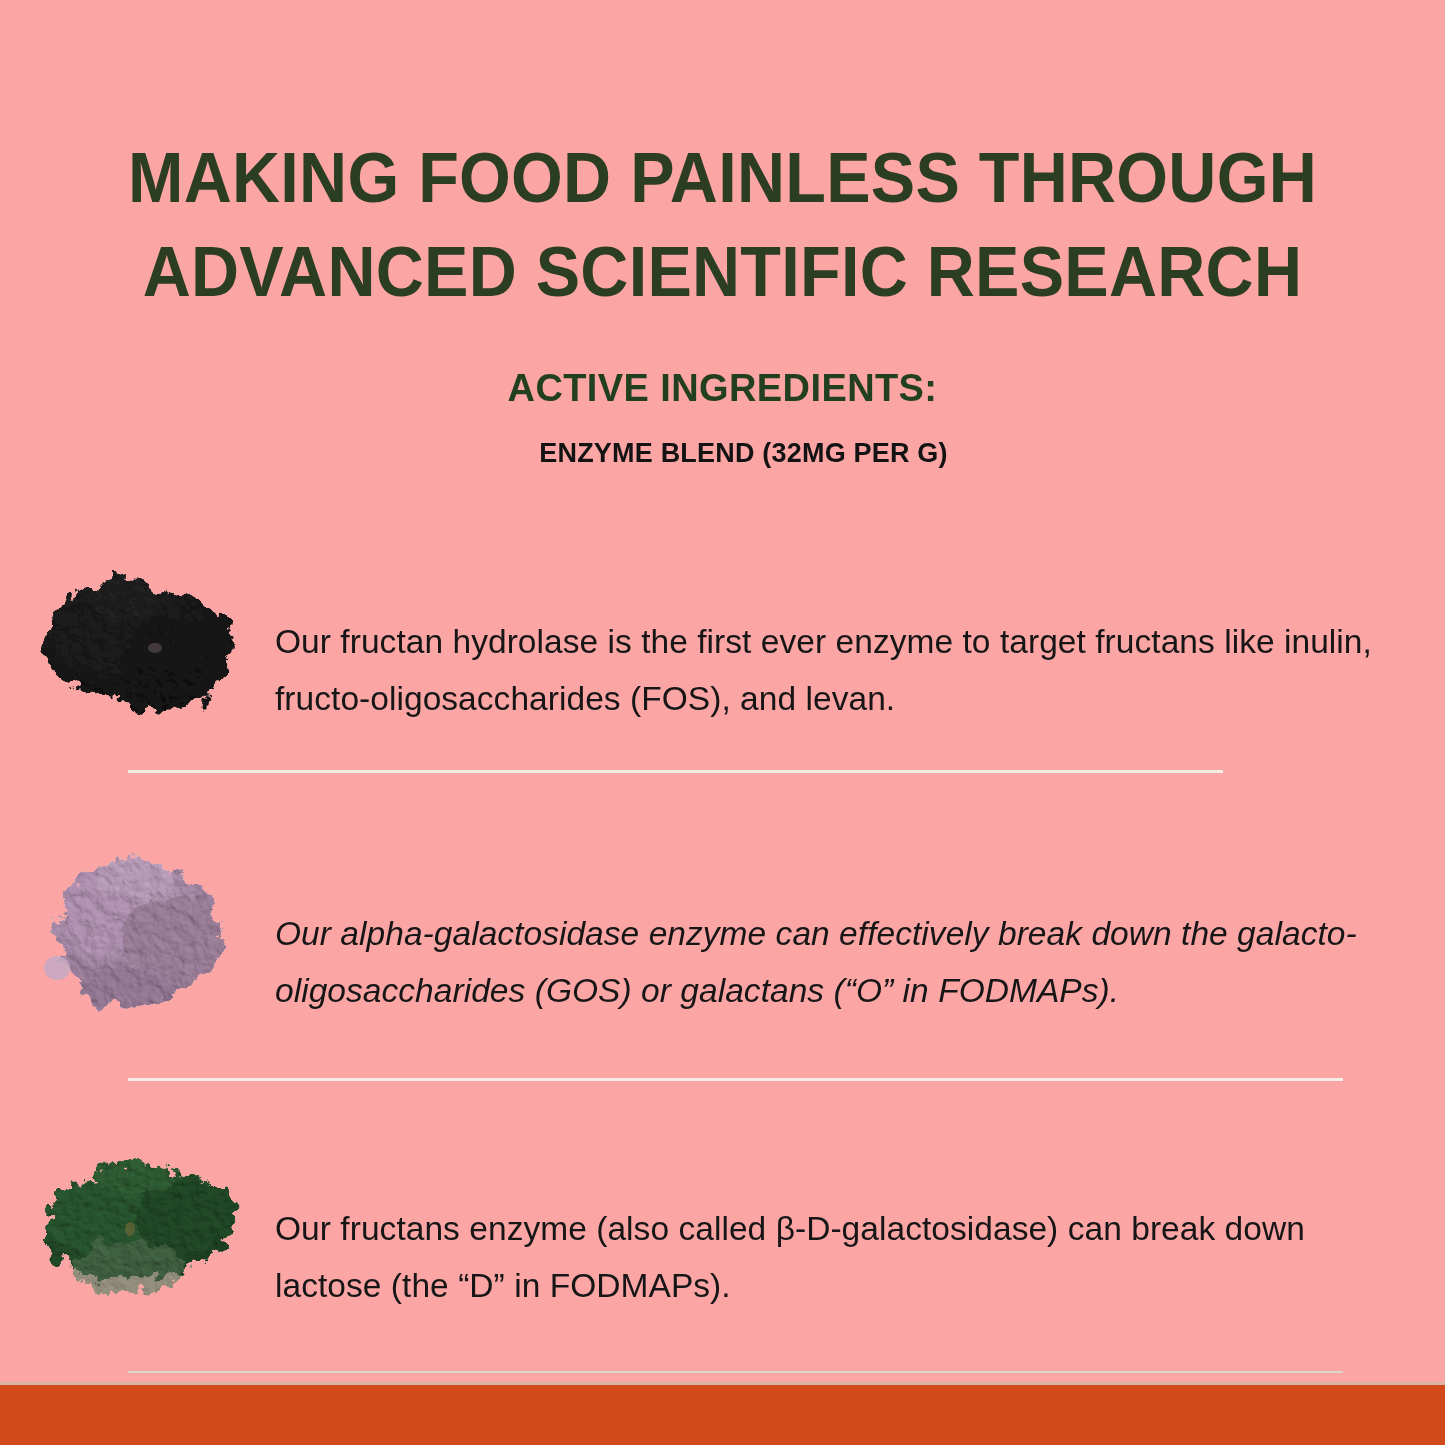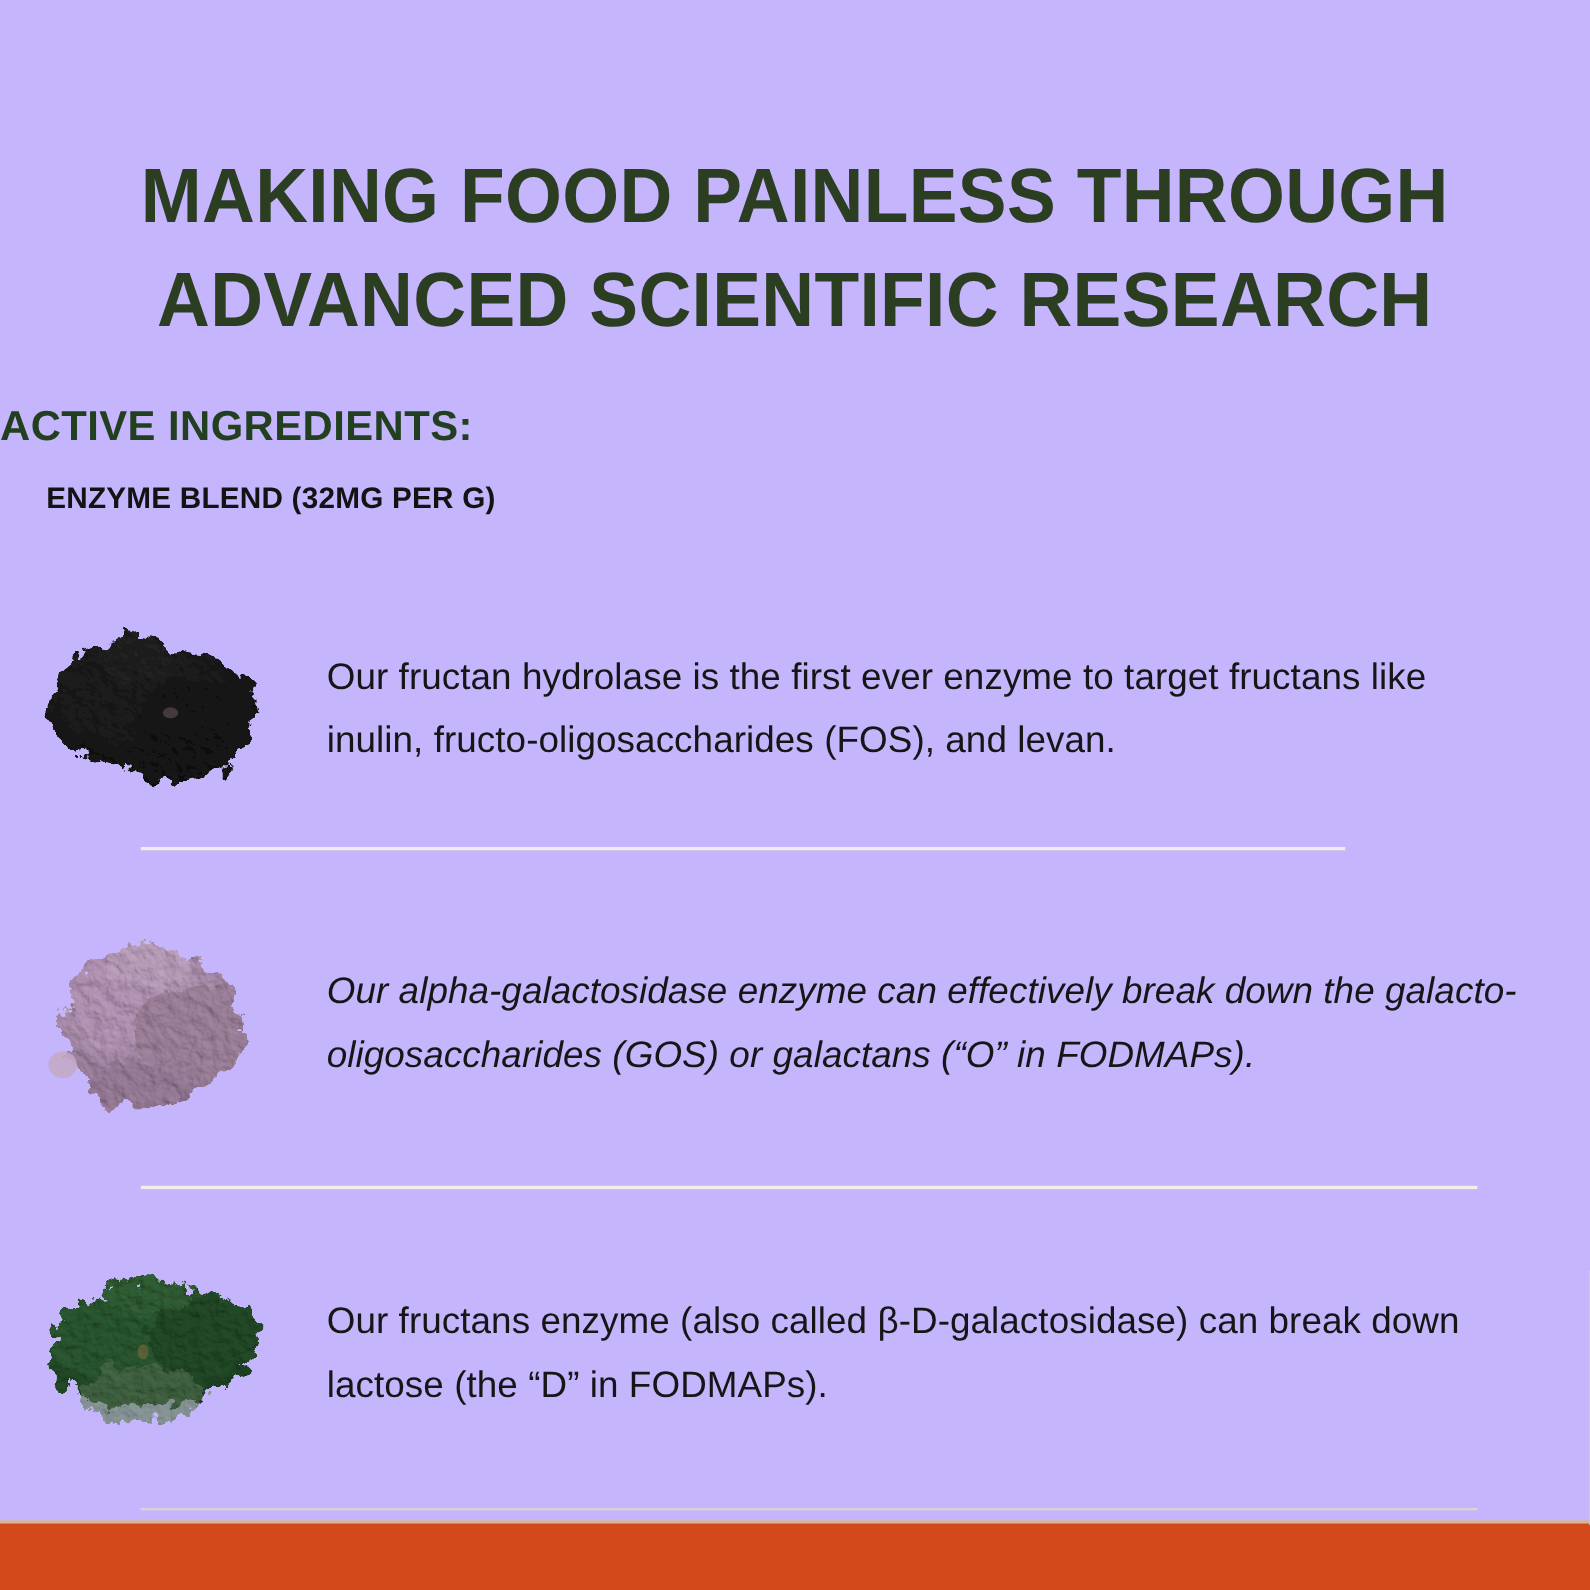--- a/index.html
+++ b/index.html
@@ -12,21 +12,21 @@
     background: #E4DED4;
     font-family: "Liberation Sans", sans-serif;
     overflow: hidden;
     position: relative;
   }
 
   .page {
     position: relative;
     width: 1445px;
     height: 1445px;
-    background: #c4b5fd;
+    background: #fca5a5;
   }
 
   
   .headline {
     position: absolute;
     left: 0;
     top: 84px;
     width: 1445px;
     text-align: center;
     color: #2C3E22;
@@ -39,21 +39,21 @@
     transform-origin: center top;
     white-space: pre-line;
   }
 
   
   .ingredients-block {
     position: absolute;
     left: 0;
     top: 368px;
     width: 1445px;
-    text-align: left;
+    text-align: center;
   }
   .ingredients-title {
     color: #22401F;
     font-weight: bold;
     font-size: 38px;
     letter-spacing: 0.4px;
     line-height: 1.1;
     margin: 0;
   }
   .ingredients-sub {
@@ -69,22 +69,21 @@
   
   .rows {
     position: absolute;
     left: 0;
     top: 548px;
     width: 1445px;
   }
   .enzyme-row {
     position: relative;
     display: flex;
-    align-items: center;
-    gap: 22px;
+    align-items: flex-end;
   }
   .row-thumb {
     width: 275px;
     flex: 0 0 275px;
     display: flex;
     align-items: flex-start;
     justify-content: center;
     padding-top: 12px;
   }
   .row-thumb svg {

